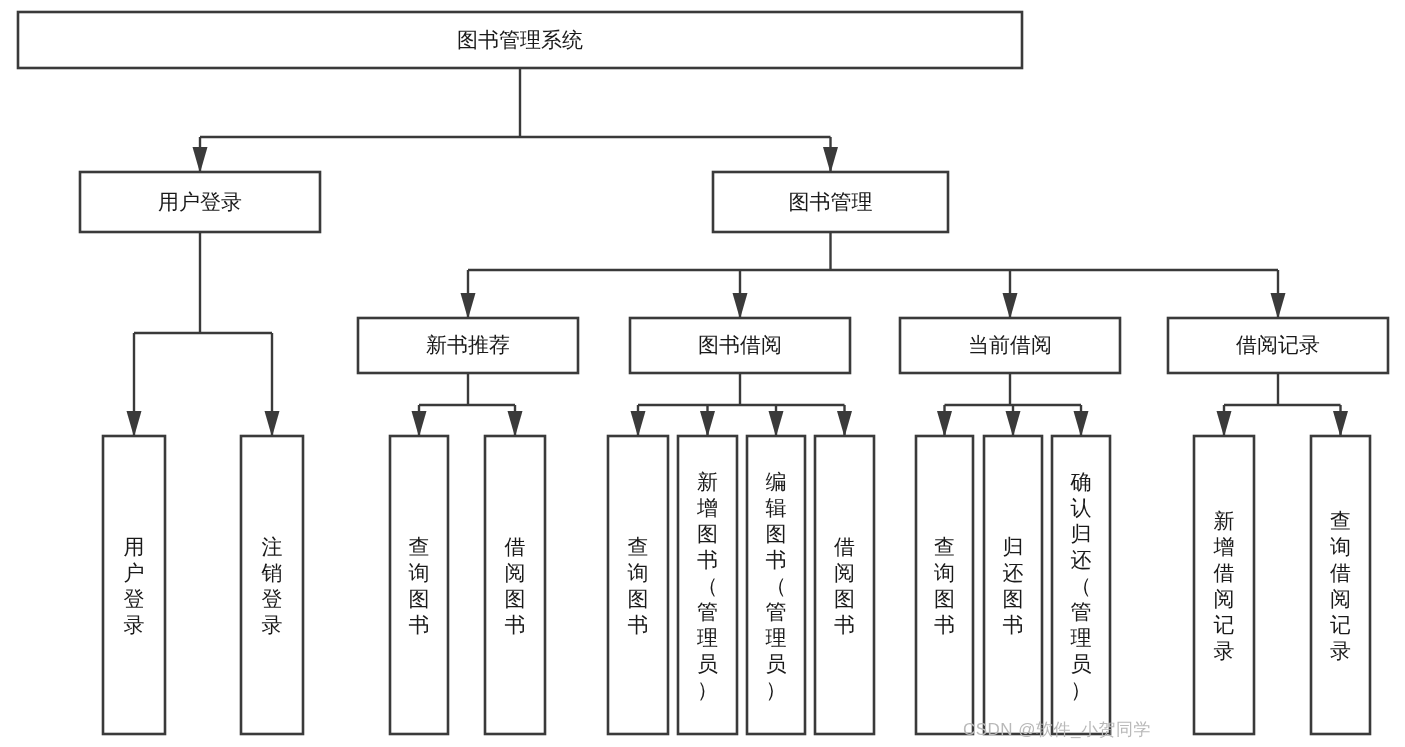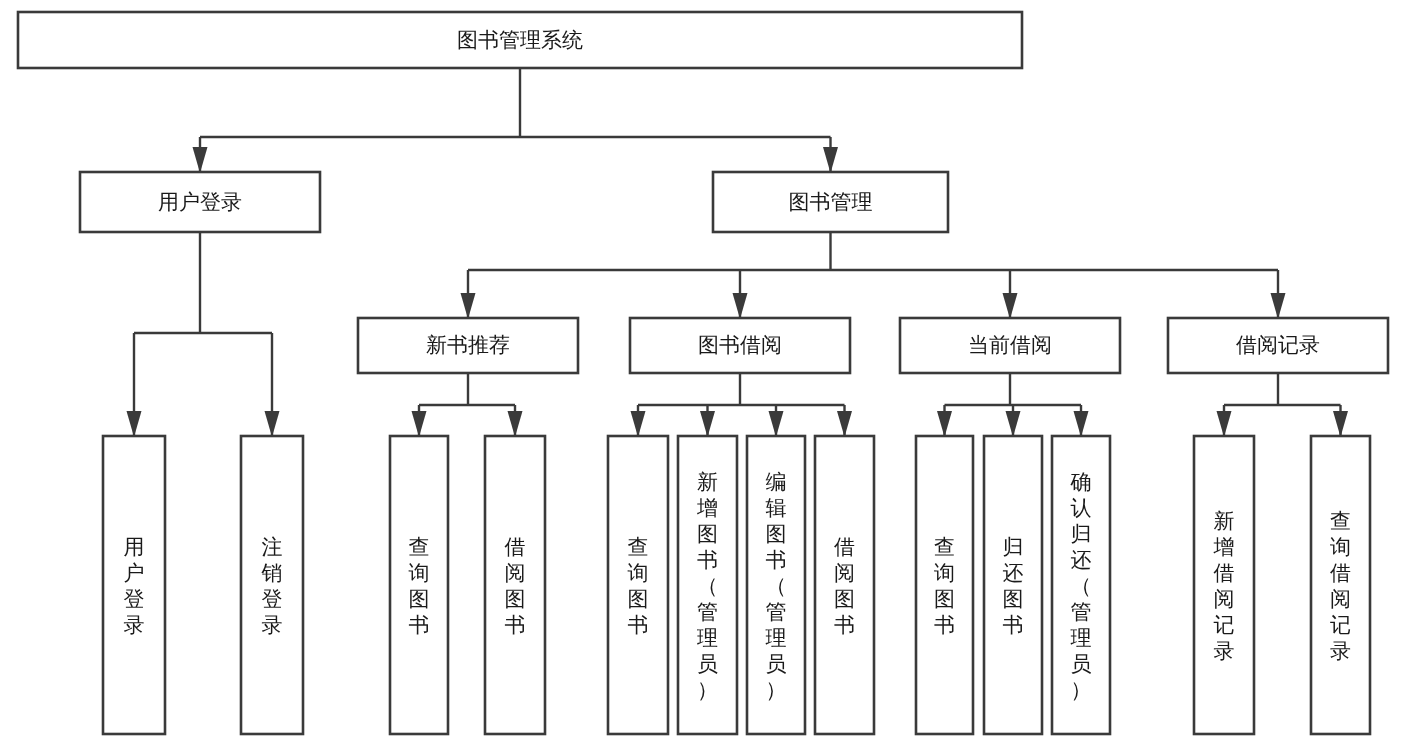--- a/index.html
+++ b/index.html
@@ -201,13 +201,14 @@
         <g>
           <rect x="1194" y="436" width="60" height="298" class="node-box"></rect>
           <text x="1224" class="node-label-v" y="527.8"><tspan x="1224" dy="0">新</tspan><tspan x="1224" dy="26">增</tspan><tspan x="1224" dy="26">借</tspan><tspan x="1224" dy="26">阅</tspan><tspan x="1224" dy="26">记</tspan><tspan x="1224" dy="26">录</tspan></text>
         </g>
         <g>
           <rect x="1311" y="436" width="59" height="298" class="node-box"></rect>
           <text x="1340.5" class="node-label-v" y="527.8"><tspan x="1340.5" dy="0">查</tspan><tspan x="1340.5" dy="26">询</tspan><tspan x="1340.5" dy="26">借</tspan><tspan x="1340.5" dy="26">阅</tspan><tspan x="1340.5" dy="26">记</tspan><tspan x="1340.5" dy="26">录</tspan></text>
         </g>
       </g>
   </svg>
+  <div class="watermark-text">CSDN @软件_小贺同学</div>
 </div>
 
 </body></html>

